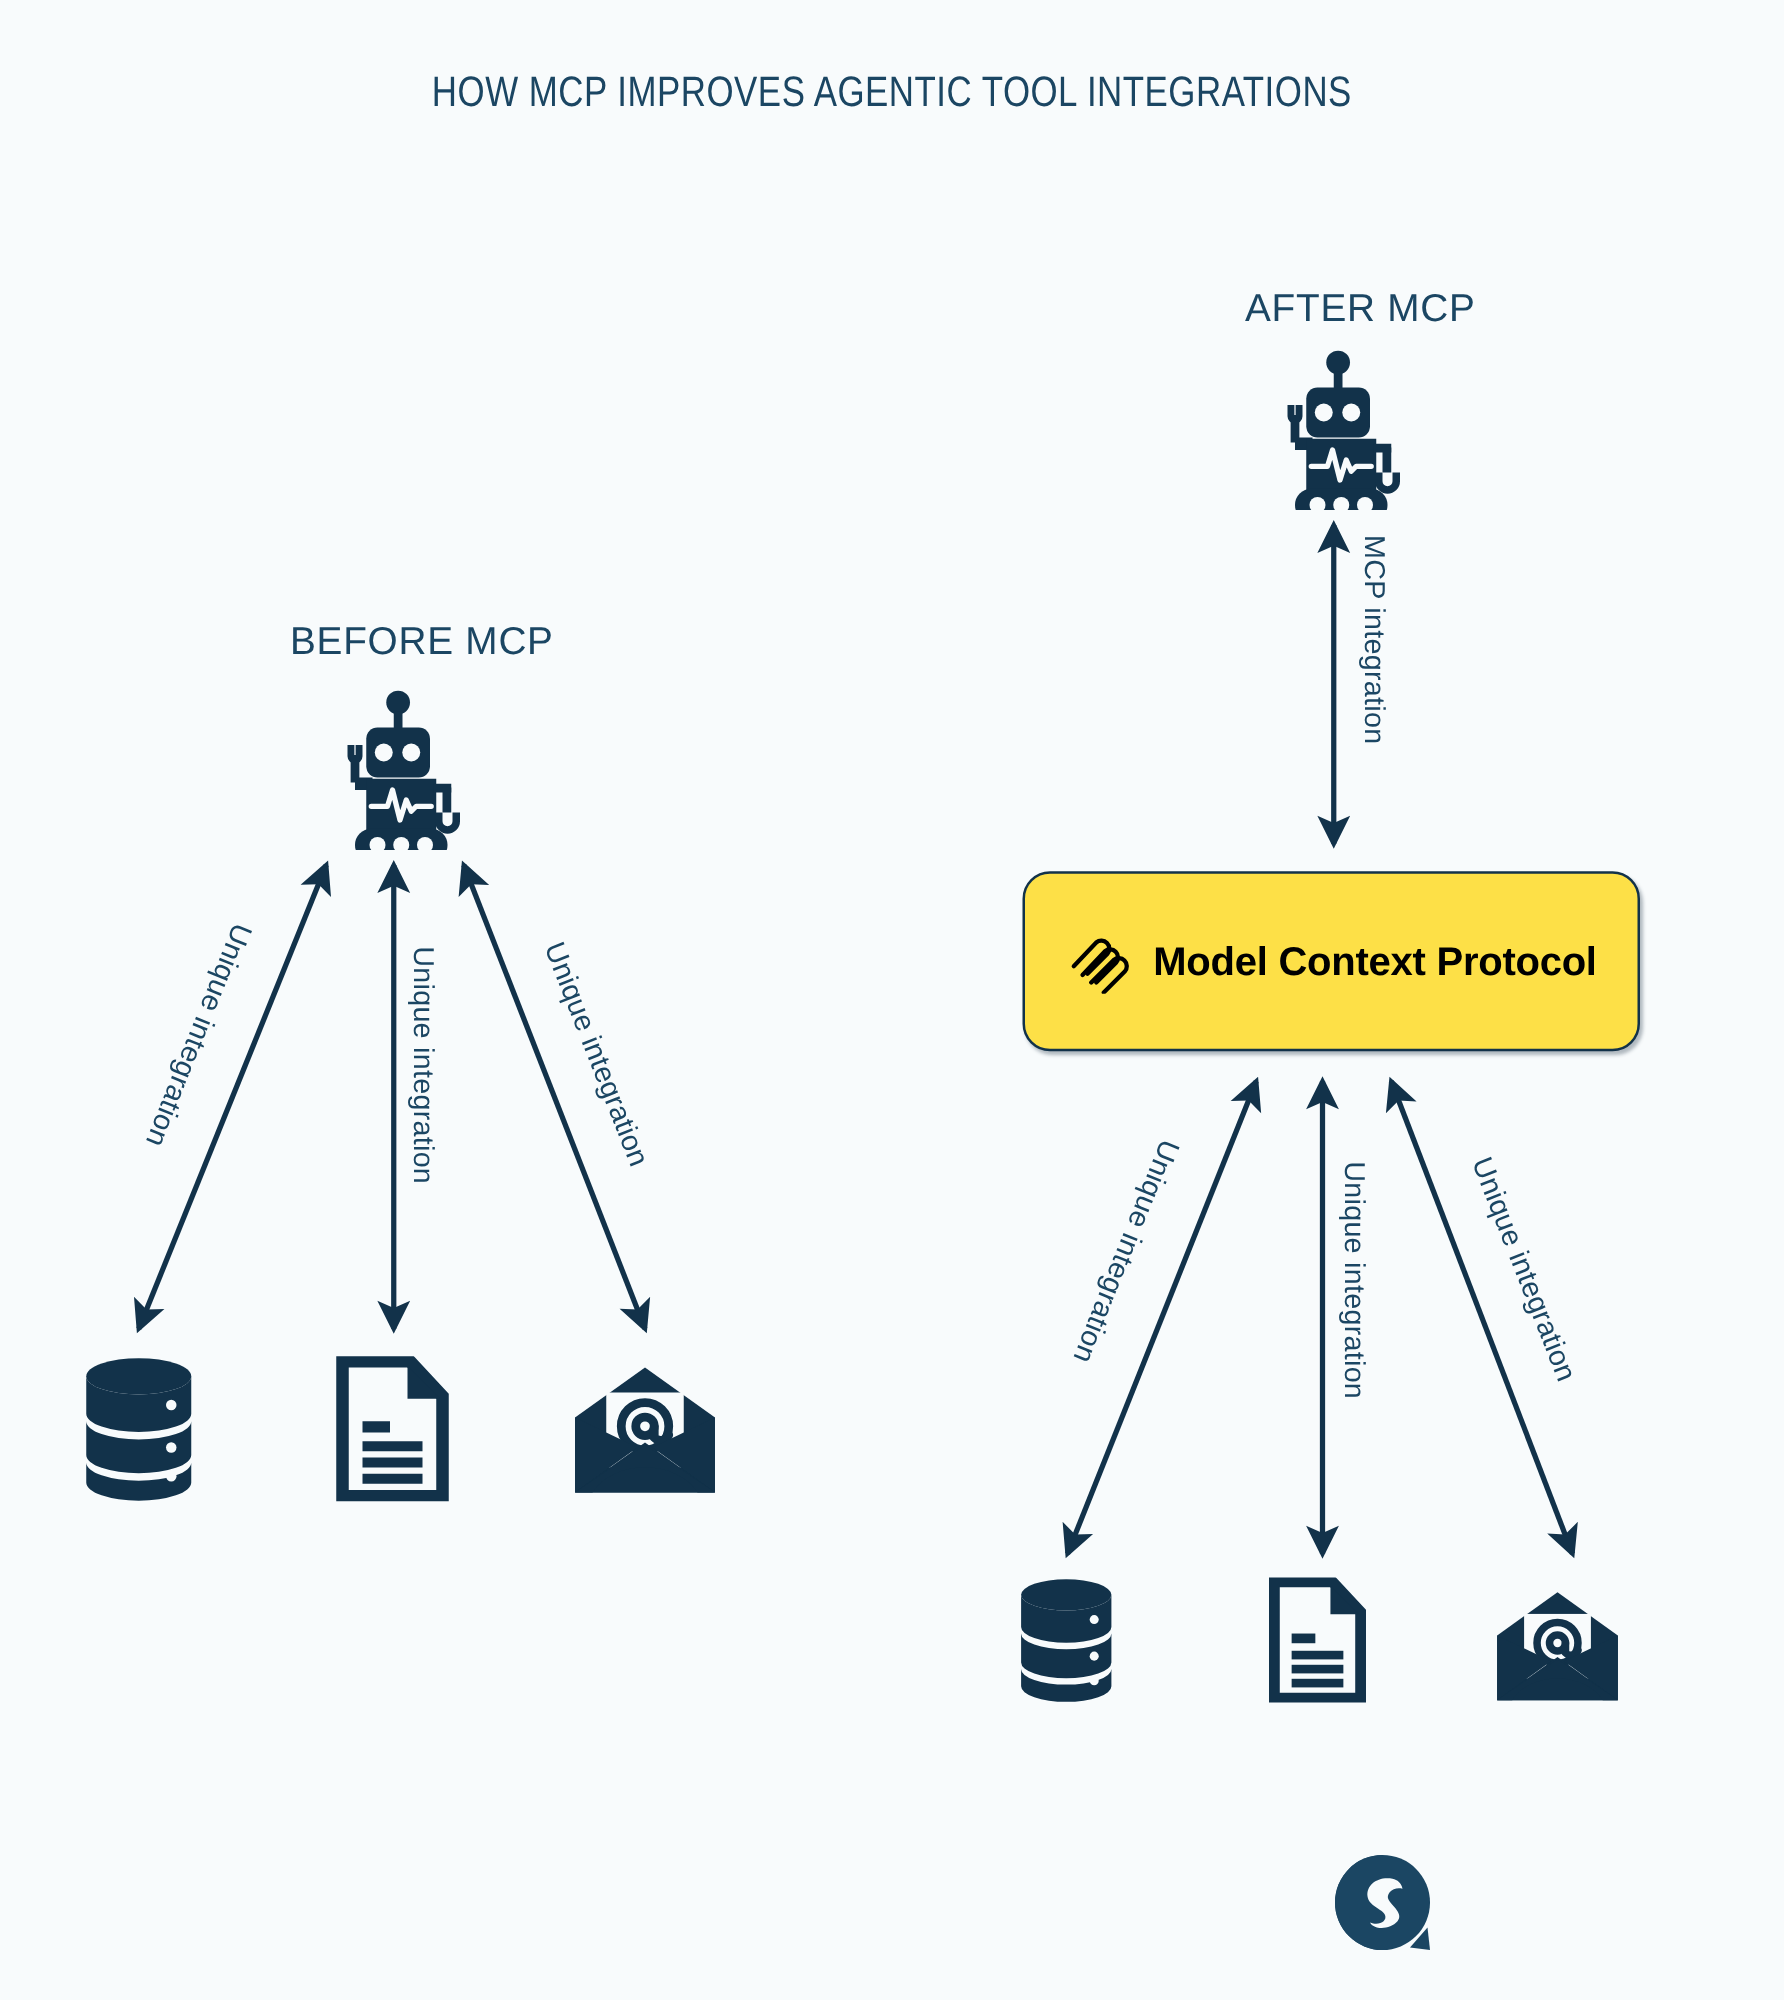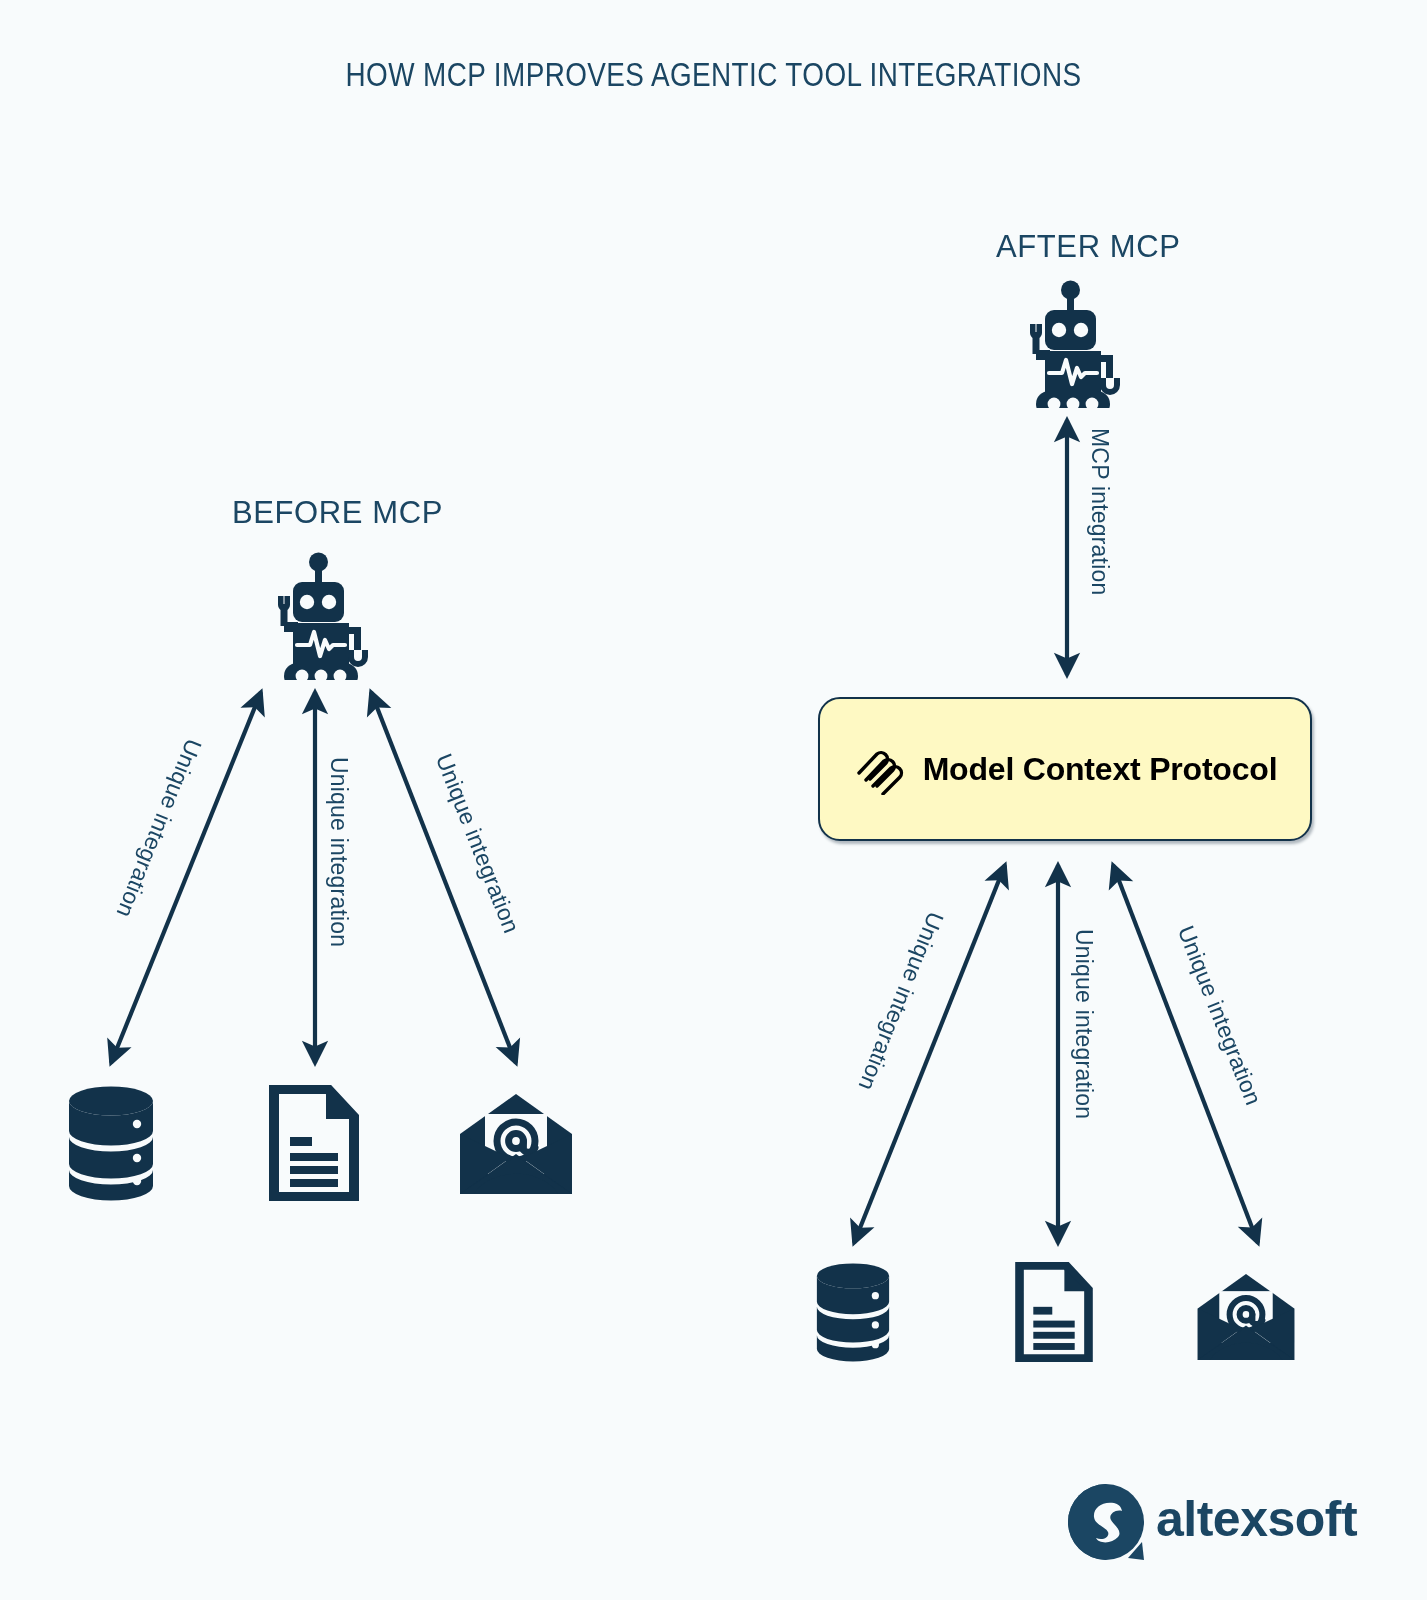--- a/index.html
+++ b/index.html
@@ -49,21 +49,21 @@
     position: absolute;
     left: 0; top: 0;
     width: 1427px;
     height: 1600px;
   }
 
   
   #mcp-box {
     left: 818px; top: 697px;
     width: 494px; height: 144px;
-    background: #fef9c3;
+    background: #fde047;
     border: 2px solid #12324a;
     border-radius: 22px;
     box-sizing: border-box;
     display: flex;
     align-items: center;
     justify-content: center;
     gap: 18px;
     box-shadow: 2px 3px 3px rgba(10,30,50,0.30);
   }
   #mcp-label {
@@ -236,18 +236,14 @@
   <div class="abs arrow-label" style="left:455px; top:750px; transform: rotate(68.5deg);">Unique integration</div>
 
   <div class="abs arrow-label" style="left:1113px; top:428px; transform: rotate(90deg);">MCP  integration</div>
 
   <div class="abs arrow-label" style="left:949px; top:918px; transform: rotate(112deg);">Unique integration</div>
 
   <div class="abs arrow-label" style="left:1097px; top:929px; transform: rotate(90deg);">Unique integration</div>
 
   <div class="abs arrow-label" style="left:1197px; top:922px; transform: rotate(68.5deg);">Unique integration</div>
 
-  <div class="abs" id="brand">
-    <div style="width:82px;height:82px;"></div>
-    <div id="brand-name">altexsoft</div>
-  </div>
 
 </div>
 
 </body></html>

